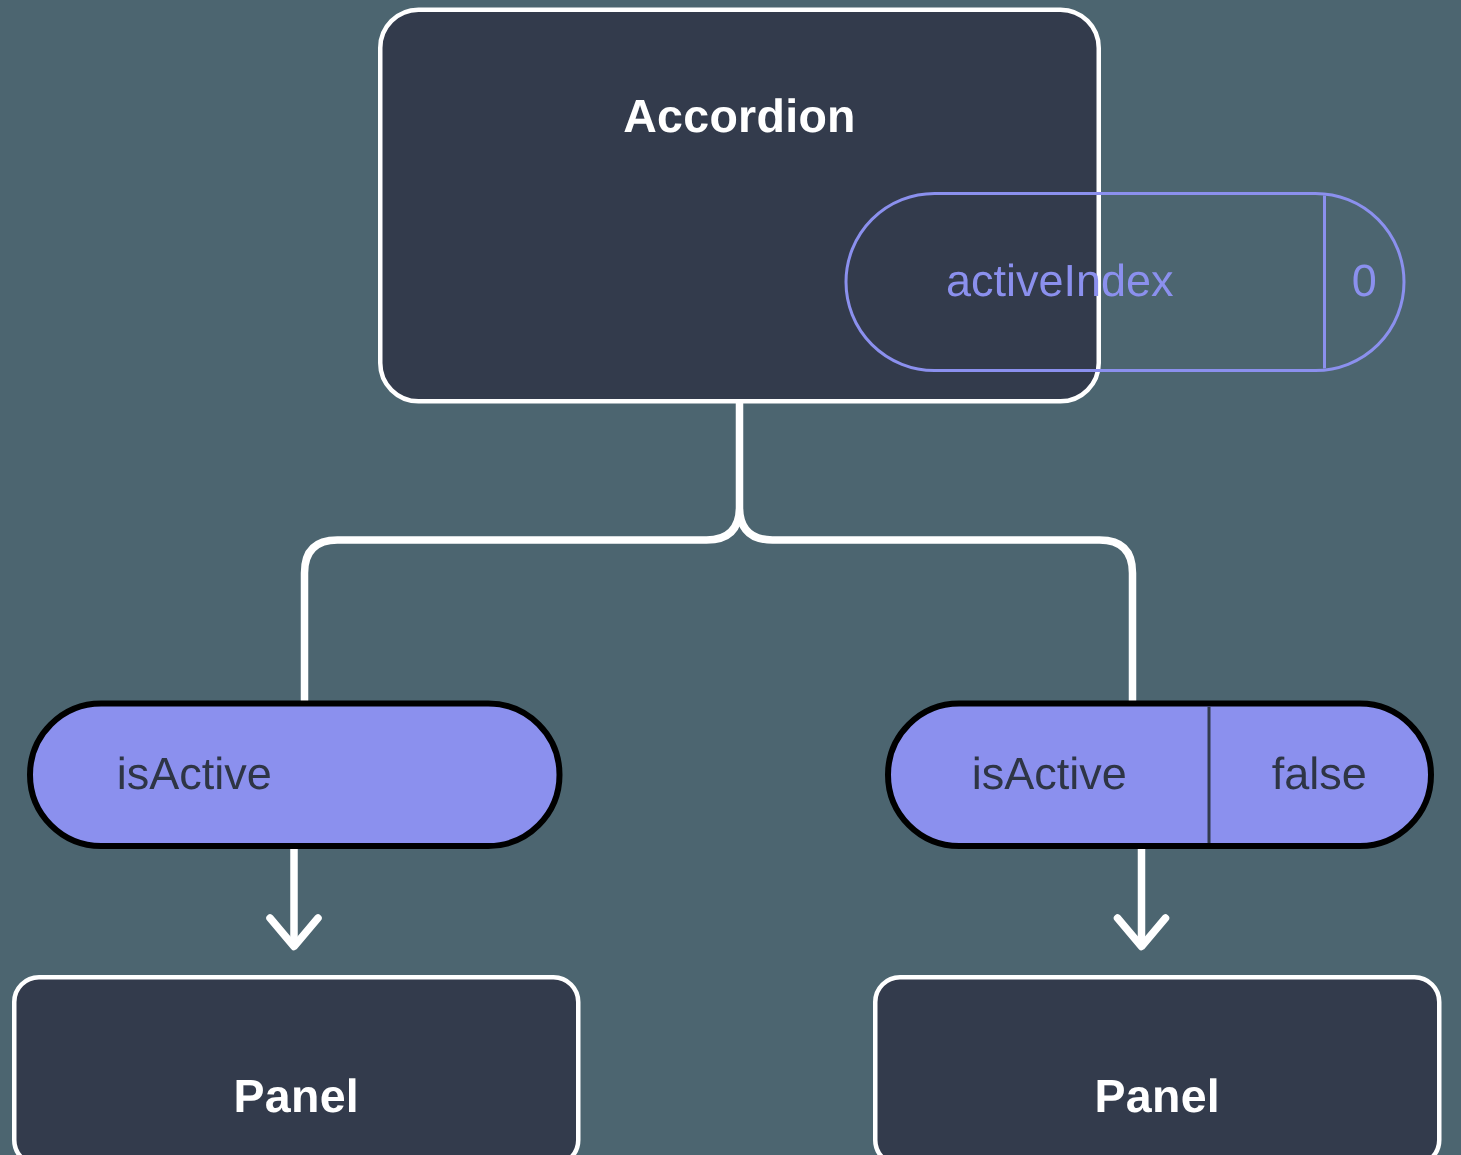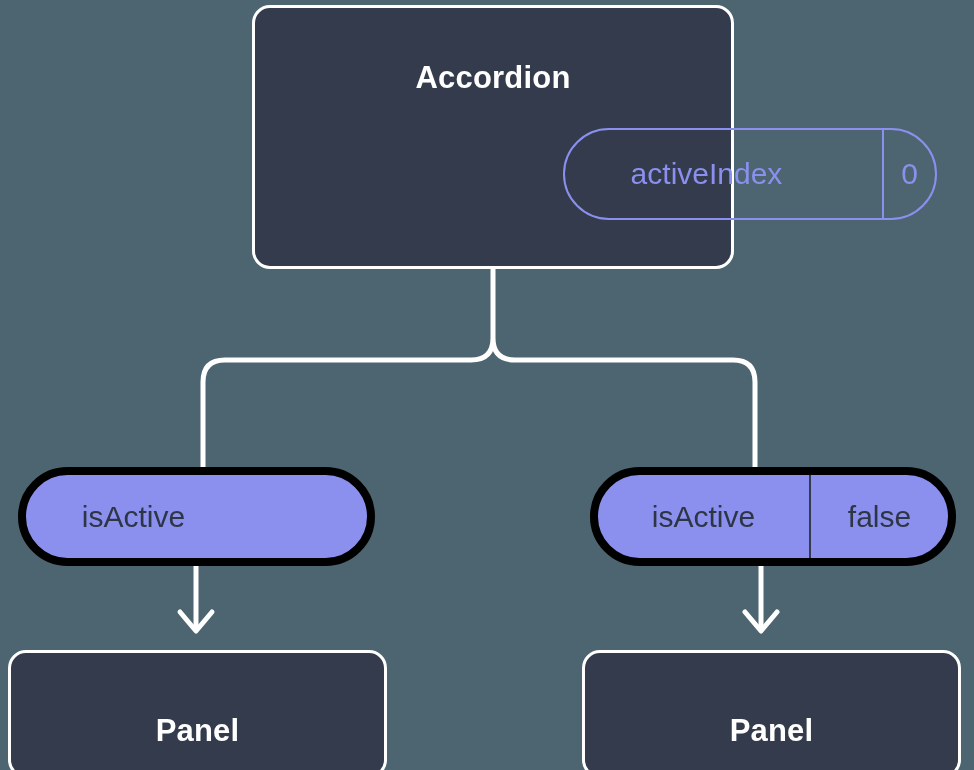--- a/index.html
+++ b/index.html
@@ -49,20 +49,21 @@
     font-weight: 600;
     letter-spacing: 0.2px;
     white-space: nowrap;
   }
 
   #accordion-box {
     left: 252px;
     top: 5px;
     width: 482px;
     height: 264px;
+    border-radius: 27px;
   }
   #accordion-box .node-title {
     top: 52px;
   }
 
   .panel-box {
     width: 379px;
     height: 128px;
     top: 650px;
   }
@@ -88,21 +89,21 @@
     justify-content: center;
     white-space: nowrap;
     font-size: 30px;
     line-height: 1;
   }
 
   #active-index-pill {
     left: 308px;
     top: 120px;
     width: 374px;
-    height: 92px;
+    height: 120px;
     border: 2px solid #8b90ee;
     gap: 38px;
   }
   #active-index-pill .pill-key {
     width: 275px;
     color: #8b90ee;
     padding-left: 4px;
   }
   #active-index-pill .pill-val {
     flex: 1;
@@ -111,21 +112,21 @@
   }
 
   
   .pill-filled {
     position: absolute;
     display: flex;
     align-items: stretch;
     box-sizing: border-box;
     height: 99px;
     background: #8b90ee;
-    border: 8px solid #000000;
+    border: 4px solid #000000;
     border-radius: 999px;
     overflow: hidden;
   }
   .pill-filled .pill-key,
   .pill-filled .pill-val {
     display: flex;
     align-items: center;
     justify-content: center;
     white-space: nowrap;
     font-size: 30px;

